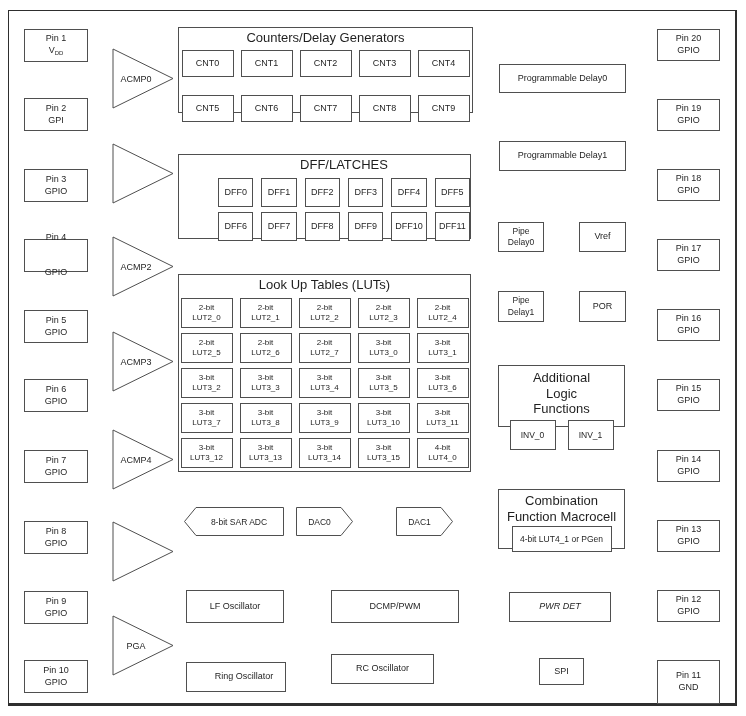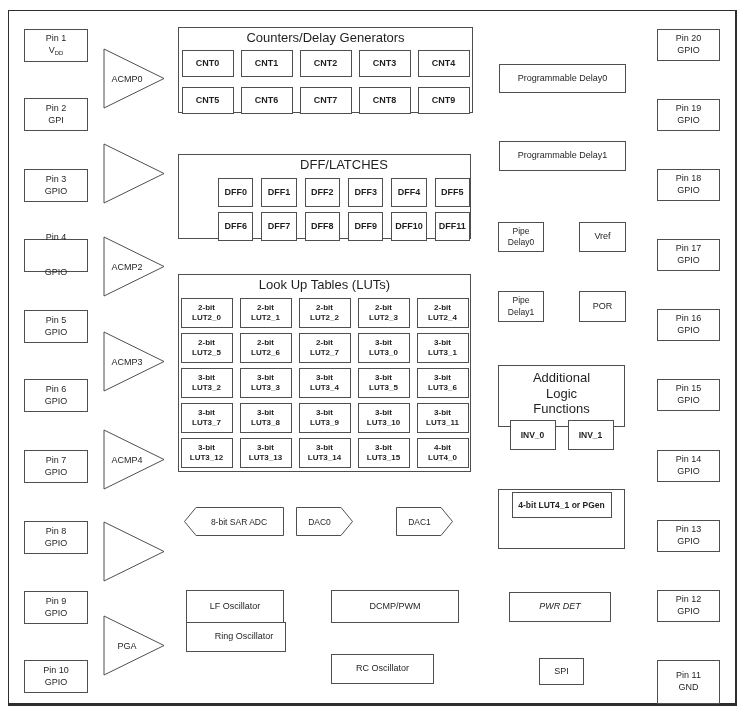--- a/index.html
+++ b/index.html
@@ -20,30 +20,30 @@
   }
   .group{
     position:absolute;border:1px solid #4f4f4f;background:#fff;
     box-sizing:border-box;text-align:center;
   }
   .group-title{font-size:13px;padding-top:3px;line-height:1.15;}
   .row{display:flex;justify-content:center;}
   .cell{
     border:1px solid #4f4f4f;background:#fff;box-sizing:border-box;
     display:flex;flex-direction:column;align-items:center;justify-content:center;
-    font-size:9px;text-align:center;line-height:1.2;font-weight:bold;
+    font-size:9px;text-align:center;line-height:1.2;
   }
   .cell.lut{font-size:8px;}
   .cnt-row{gap:7px;margin-top:4px;}
   .cnt-cell{width:52px;height:27px;}
   .dff-row{gap:8px;margin-top:5px;}
   .dff-cell{width:40px;height:29px;}
   .lut-row{gap:7px;margin-top:5px;}
   .lut-cell{width:52px;height:30px;}
-  .tri{position:absolute;width:62px;height:61px;}
+  .tri{position:absolute;width:62px;height:61px;margin-left:9px;}
   .tri svg{position:absolute;left:0;top:0;}
   .tri .tri-label{
     position:absolute;left:0;top:0;right:14px;bottom:0;
     display:flex;align-items:center;justify-content:center;font-size:9px;
   }
   .shape{position:absolute;}
   .shape svg{position:absolute;left:0;top:0;}
   .shape .shape-label{
     position:absolute;top:0;bottom:0;display:flex;align-items:center;
     justify-content:center;font-size:8.5px;left:0;right:0;
@@ -184,21 +184,21 @@
 
     <div class="group" style="left:169px;top:16px;width:295px;height:86px;">
       <div class="group-title">Counters/Delay Generators</div>
       <div class="row cnt-row">
         <div class="cell cnt-cell">CNT0</div>
         <div class="cell cnt-cell">CNT1</div>
         <div class="cell cnt-cell">CNT2</div>
         <div class="cell cnt-cell">CNT3</div>
         <div class="cell cnt-cell">CNT4</div>
       </div>
-      <div class="row cnt-row" style="margin-top:10px;align-items:center;">
+      <div class="row cnt-row" style="margin-top:18px;align-items:center;">
         <div class="cell cnt-cell">CNT5</div>
         <div class="cell cnt-cell">CNT6</div>
         <div class="cell cnt-cell">CNT7</div>
         <div class="cell cnt-cell">CNT8</div>
         <div class="cell cnt-cell">CNT9</div>
       </div>
     </div>
 
     <div class="group" style="left:169px;top:143px;width:293px;height:85px;padding-left:39px;">
       <div class="group-title">DFF/LATCHES</div>
@@ -348,40 +348,41 @@
     </div>
     <div class="shape dac" style="left:387px;top:496px;width:57px;height:29px;">
       <svg width="57" height="29" viewBox="0 0 57 29">
           <polygon points="0.5,0.5 45,0.5 56.5,14.5 45,28.5 0.5,28.5" fill="#fff" stroke="#4f4f4f" stroke-width="1"></polygon>
         </svg>
       <div class="shape-label">DAC1</div>
     </div>
 
     <div class="box" style="left:177px;top:579px;width:98px;height:33px;">LF Oscillator</div>
     <div class="box" style="left:322px;top:579px;width:128px;height:33px;">DCMP/PWM</div>
-    <div class="box" style="left:177px;top:611px;width:100px;height:30px;padding-left:16px;">Ring Oscillator</div>
+    <div class="box" style="left:177px;top:651px;width:100px;height:30px;padding-left:16px;">Ring Oscillator</div>
     <div class="box" style="left:322px;top:643px;width:103px;height:30px;">RC Oscillator</div>
 
     <div class="box" style="left:490px;top:53px;width:127px;height:29px;">Programmable Delay0</div>
     <div class="box" style="left:490px;top:130px;width:127px;height:30px;">Programmable Delay1</div>
 
     <div class="box" style="left:489px;top:211px;width:46px;height:30px;font-size:8.5px;">Pipe Delay0</div>
     <div class="box" style="left:570px;top:211px;width:47px;height:30px;">Vref</div>
     <div class="box" style="left:489px;top:280px;width:46px;height:31px;font-size:8.5px;">Pipe Delay1</div>
     <div class="box" style="left:570px;top:280px;width:47px;height:31px;">POR</div>
 
     <div class="group" style="left:489px;top:354px;width:127px;height:62px;">
       <div class="small-title" style="max-width:86px;margin:0 auto;">Additional Logic Functions</div>
       <div class="row" style="gap:12px;margin-top:3px;">
         <div class="cell" style="width:46px;height:30px;font-size:8.5px;">INV_0</div>
         <div class="cell" style="width:46px;height:30px;font-size:8.5px;">INV_1</div>
       </div>
     </div>
 
     <div class="group" style="left:489px;top:478px;width:127px;height:60px;">
+      <div class="small-title" style="max-width:110px;margin:0 auto;padding-top:3px;">Combination Function Macrocell</div>
       <div class="row" style="margin-top:2px;">
         <div class="cell" style="width:100px;height:26px;font-size:8.5px;">4-bit LUT4_1 or PGen</div>
       </div>
     </div>
 
     <div class="box" style="left:500px;top:581px;width:102px;height:30px;font-style:italic;">PWR DET</div>
     <div class="box" style="left:530px;top:647px;width:45px;height:27px;">SPI</div>
 
   </div>
 </div>

